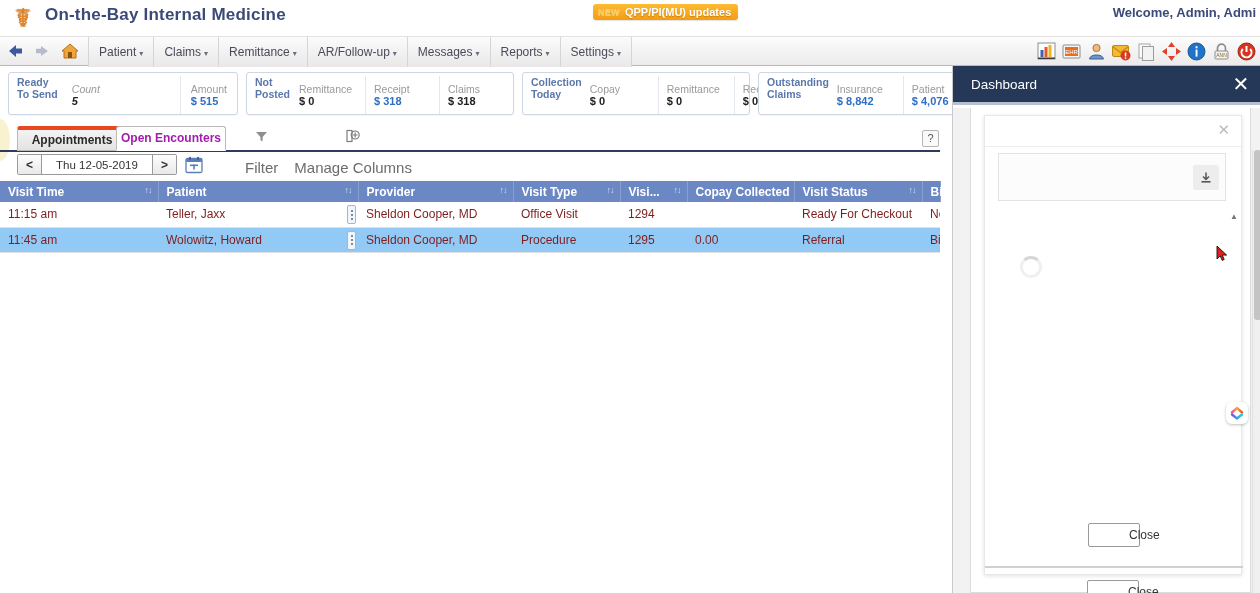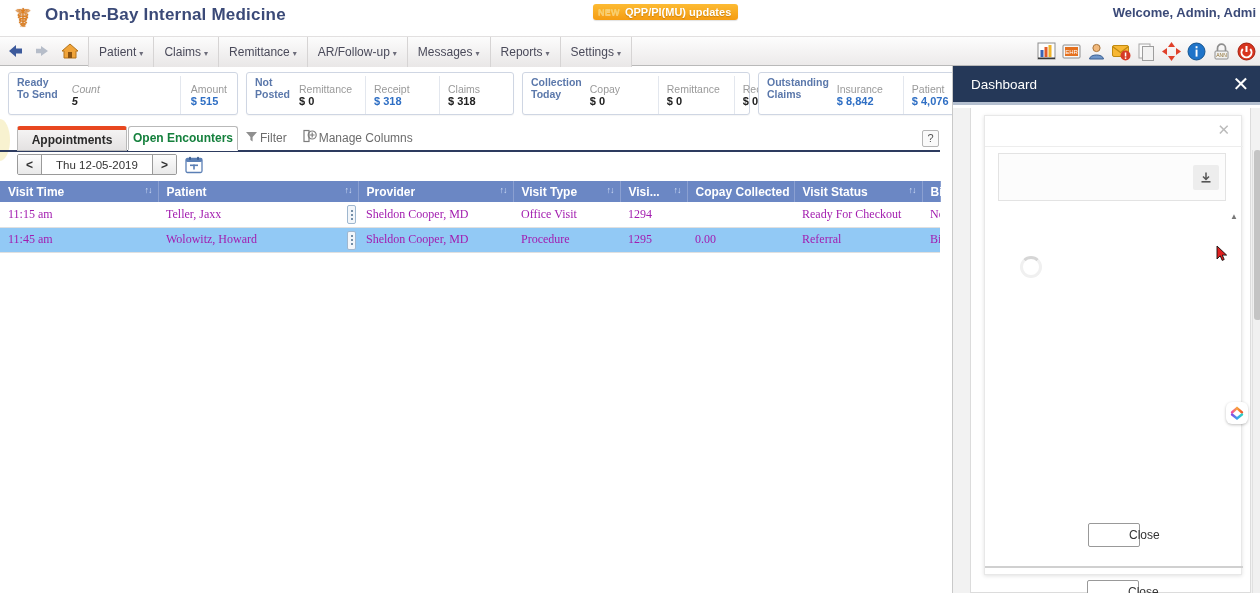--- a/index.html
+++ b/index.html
@@ -129,28 +129,28 @@
     cursor: default;
   }
   #tab-appointments {
     left: 17px; width: 110px;
     background: linear-gradient(#f4f3f3, #e4e2e2);
     color: #2a2a2a;
     border-top: 4px solid #e8471f;
     border-radius: 3px 3px 0 0;
   }
   #tab-openencounters {
-    left: 128px; width: 110px;
-    background: #ffffff; color: #15803d;
+    left: 116px; width: 110px;
+    background: #ffffff; color: #a21caf;
     border-bottom: 2px solid #ffffff;
     border-radius: 3px 3px 0 0;
     z-index: 3;
   }
   .tools-right { position: absolute; left: 245px; top: 3px; display: flex; align-items: center; gap: 16px; }
-  .tool-link { display: flex; align-items: center; gap: 2px; font-size: 12px; color: #6c6c6c; cursor: default; }
+  .tool-link { display: flex; align-items: center; gap: 13px; font-size: 15px; color: #6c6c6c; cursor: default; flex-direction: column; }
   .help-btn {
     position: absolute; left: 922px; top: 130px; width: 17px; height: 17px;
     border: 1px solid #b5b5b5; background: #fafafa;
     font-size: 11px; color: #555; text-align: center; line-height: 15px;
     border-radius: 2px; cursor: default;
   }
 
   
   .datebar { position: absolute; left: 17px; top: 154px; display: flex; align-items: center; gap: 8px; }
   .datectrl { display: flex; height: 21px; border: 1px solid #9a9a9a; border-radius: 2px; overflow: hidden; background: #fff; }
@@ -169,23 +169,23 @@
   .grid table { border-collapse: collapse; width: 940px; table-layout: fixed; }
   .grid th {
     background: #6b87c4; color: #ffffff;
     font-size: 12px; font-weight: bold; text-align: left;
     height: 21px; padding: 0 8px;
     border-right: 1px solid #8ba0d1;
     white-space: nowrap; position: relative;
   }
   .grid th .sort { position: absolute; right: 6px; top: 4px; font-size: 9px; color: #cfddf5; letter-spacing: -1px; }
   .grid td {
-    font-size: 12px; color: #a21caf; height: 25px; padding: 0 8px;
+    font-size: 12px; color: #7f1d1d; height: 25px; padding: 0 8px;
     border-bottom: 1px solid #e0e0e0;
-    white-space: nowrap; overflow: hidden; position: relative; font-family: Liberation Serif, serif;
+    white-space: nowrap; overflow: hidden; position: relative;
   }
   tr.row-normal td { background: #ffffff; }
   tr.row-selected td { background: #92c9f5; }
   .kebab {
     position: absolute; right: 2px; top: 3px; width: 9px; height: 19px;
     border: 1px solid #9fb7cf; background: #f2f6fa; border-radius: 2px;
     display: flex; flex-direction: column; align-items: center; justify-content: center; gap: 2px;
     cursor: default;
   }
   .kebab i { width: 2px; height: 2px; background: #4a6b8a; border-radius: 50%; display: block; }

